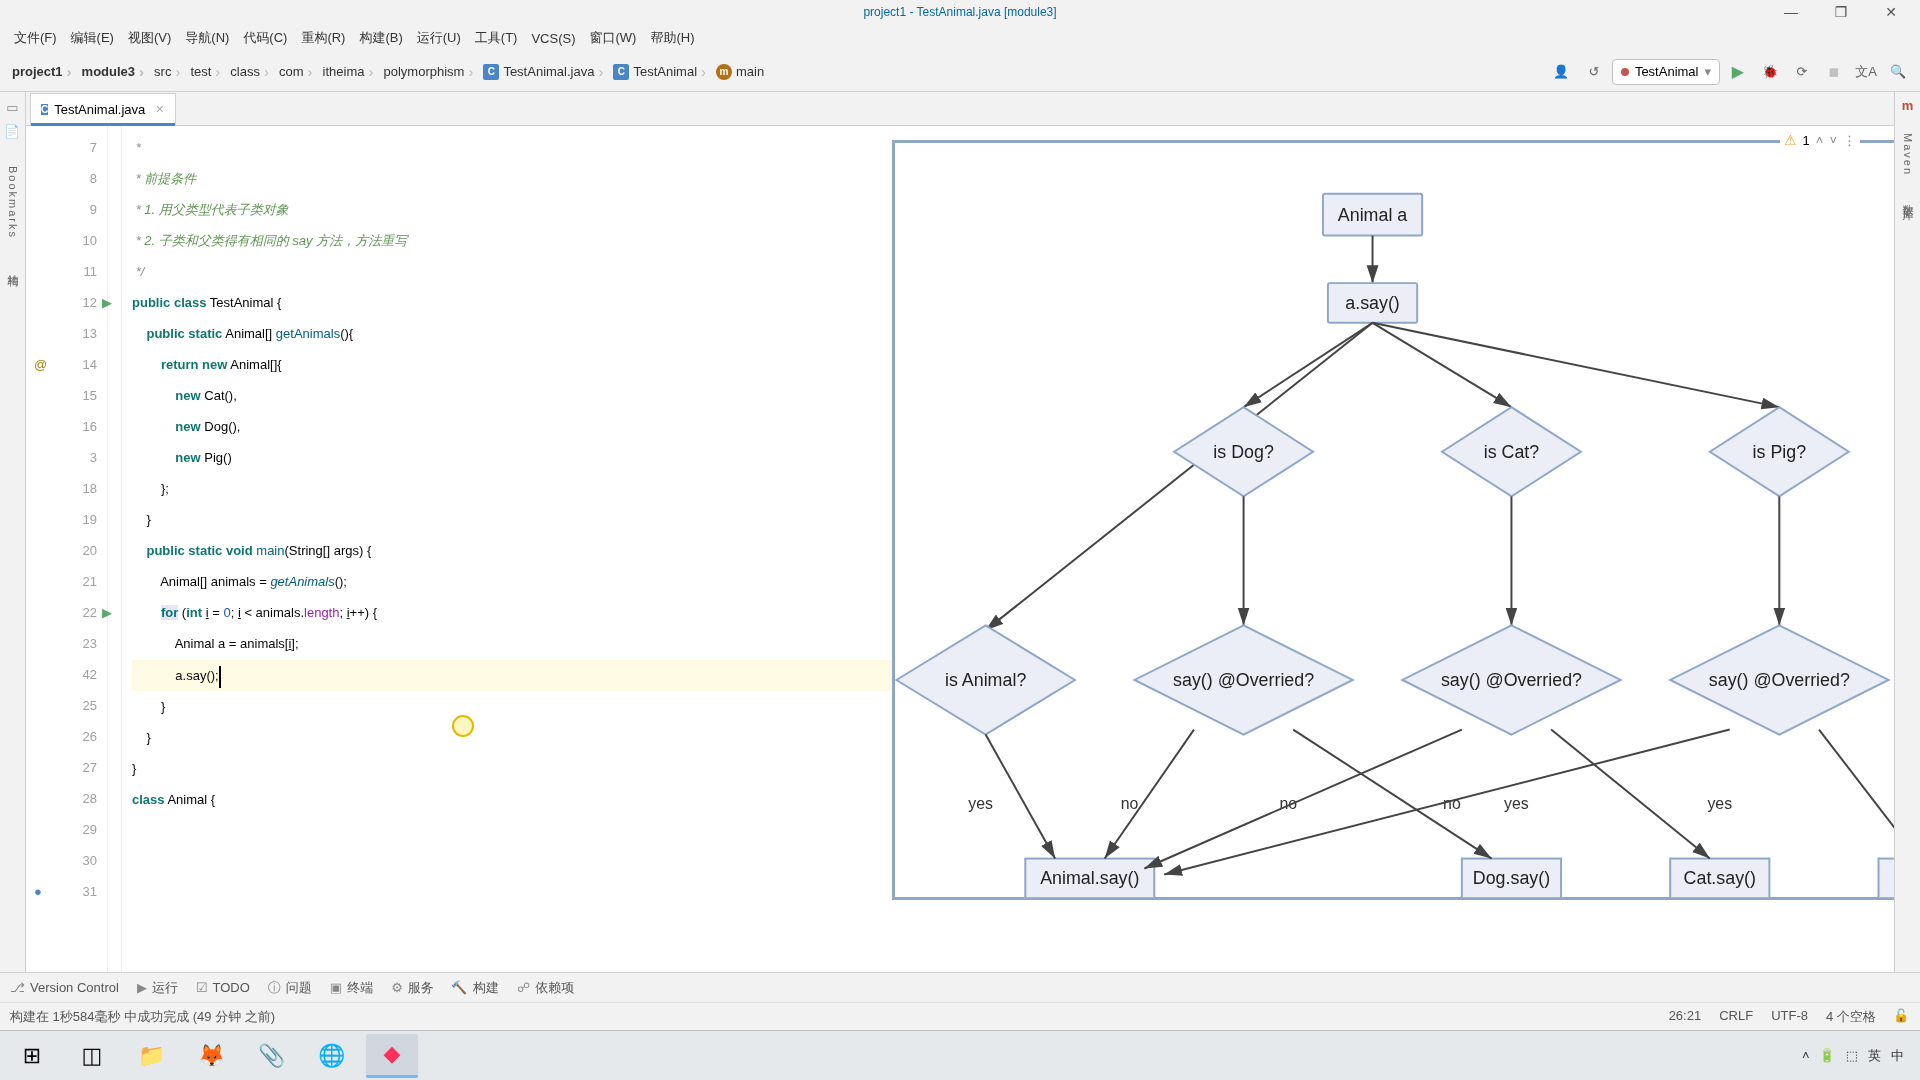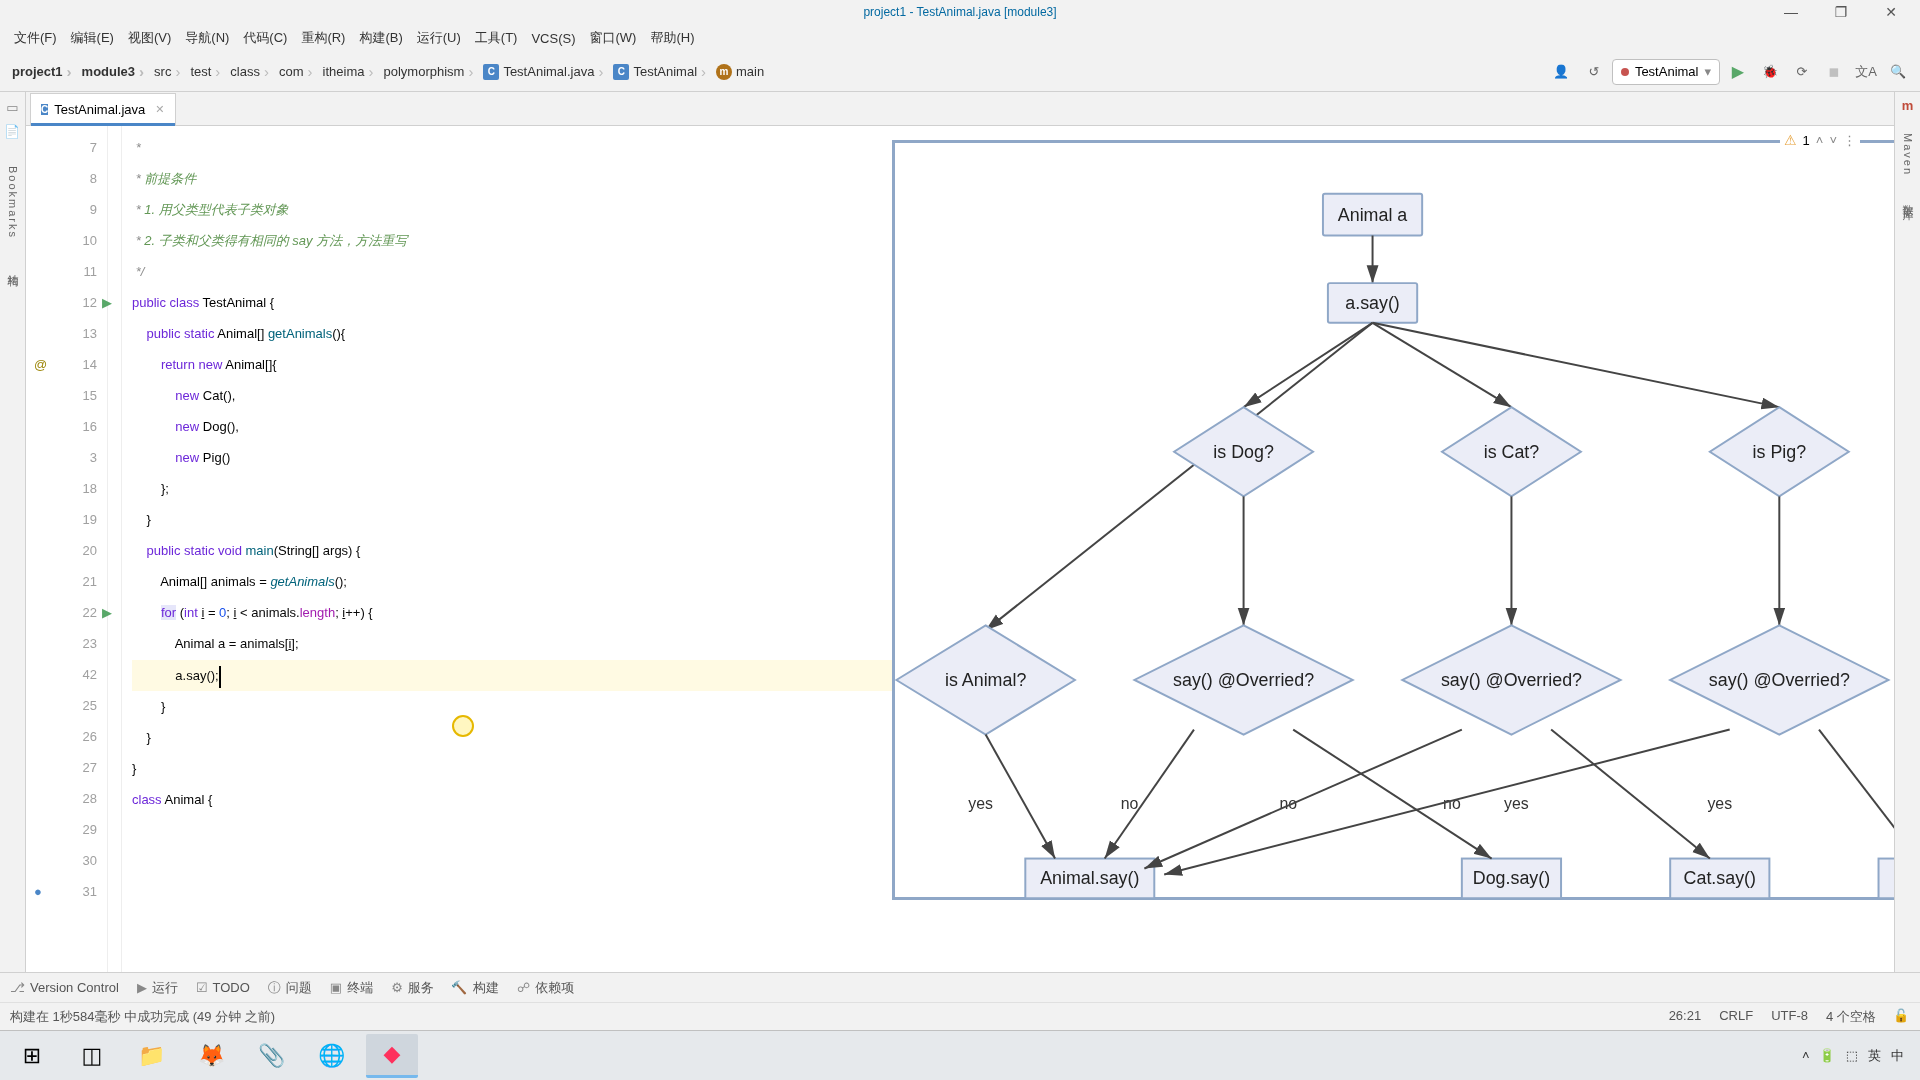--- a/index.html
+++ b/index.html
@@ -33,21 +33,21 @@
 .tabs { height:34px; display:flex; align-items:flex-end; padding:0 4px; background:#f2f2f2; border-bottom:1px solid #d0d0d0; }
 .tab { height:32px; background:#fff; border-top:1px solid #d0d0d0; border-left:1px solid #d0d0d0; border-right:1px solid #d0d0d0; display:flex; align-items:center; padding:0 10px; gap:6px; position:relative; }
 .tab.active::after { content:""; position:absolute; bottom:-1px; left:0; right:0; height:3px; background:#4a86c7; }
 .tab .close { color:#aaa; font-size:11px; margin-left:4px; }
 .editor-body { flex:1; display:flex; overflow:hidden; position:relative; }
 .gutter { width:82px; border-right:1px solid #eee; font-family:"JetBrains Mono",Consolas,monospace; font-size:17px; color:#a0a0a0; text-align:right; padding-right:10px; padding-top:6px; line-height:31px; user-select:none; position:relative; }
 .gutter .gmark { position:absolute; right:2px; width:16px; text-align:center; }
 .gmark.run { color:#59a869; }
 .foldgutter { width:14px; border-right:1px solid #eee; }
 .code { flex:1; font-family:"JetBrains Mono",Consolas,monospace; font-size:17px; line-height:31px; padding:6px 0 0 10px; white-space:pre; color:#080808; position:relative; }
-.kw { color:#6d28d9; }
+.kw { color:#0f766e;font-weight:bold; }
 .comment { color:#8c8c8c; font-style:italic; }
 .comment-green { color:#629755; font-style:italic; }
 .num { color:#1750eb; }
 .fn { color:#00627a; }
 .fld { color:#a21caf; }
 .type { color:#000; }
 .for-hl { background:#e6e6fa; }
 .curline { background:#fffae3; display:inline-block; width:100%; }
 .caret { border-left:2px solid #000; display:inline-block; height:22px; vertical-align:middle; animation:blink 1s step-start infinite; }
 @keyframes blink { 50% { opacity:0; } }

